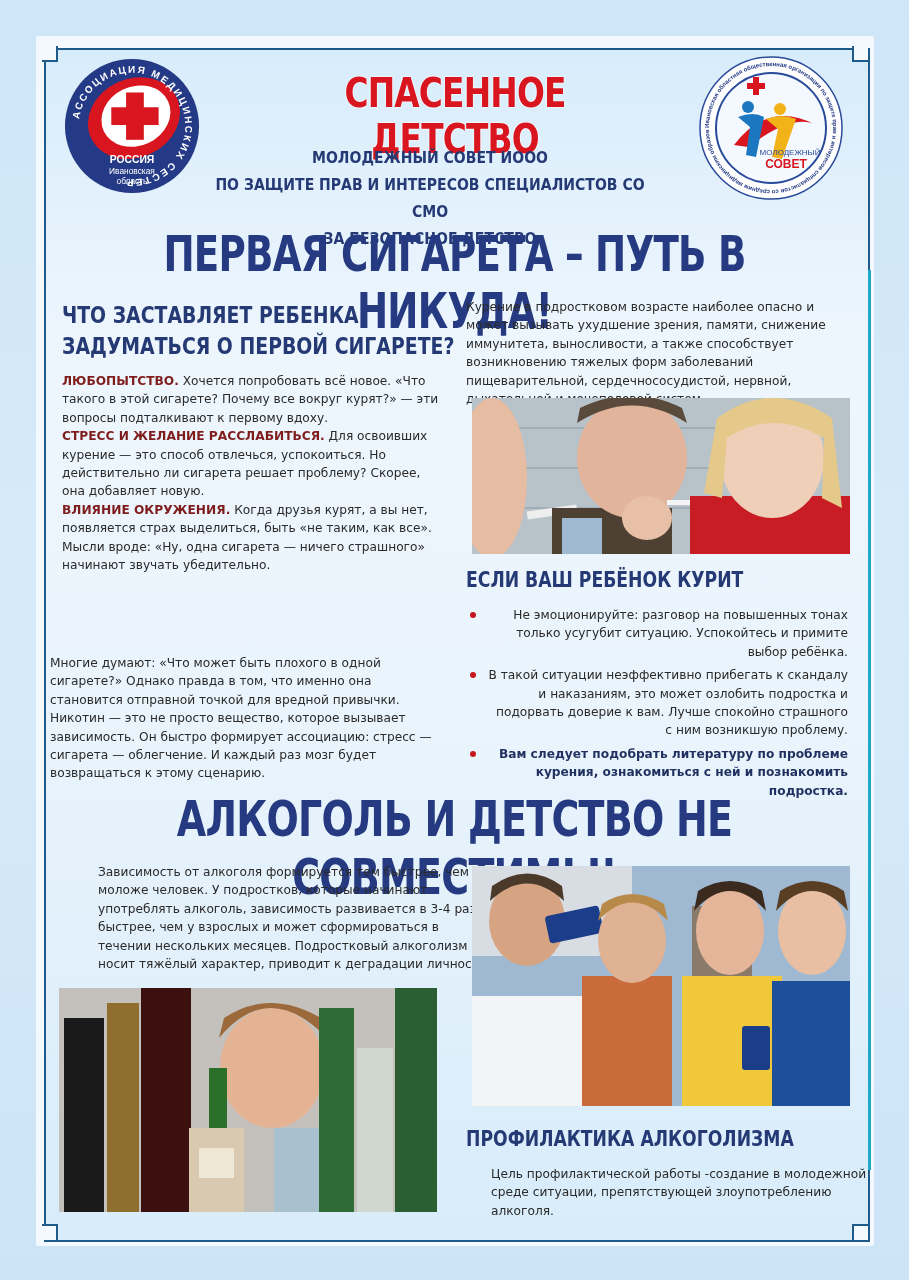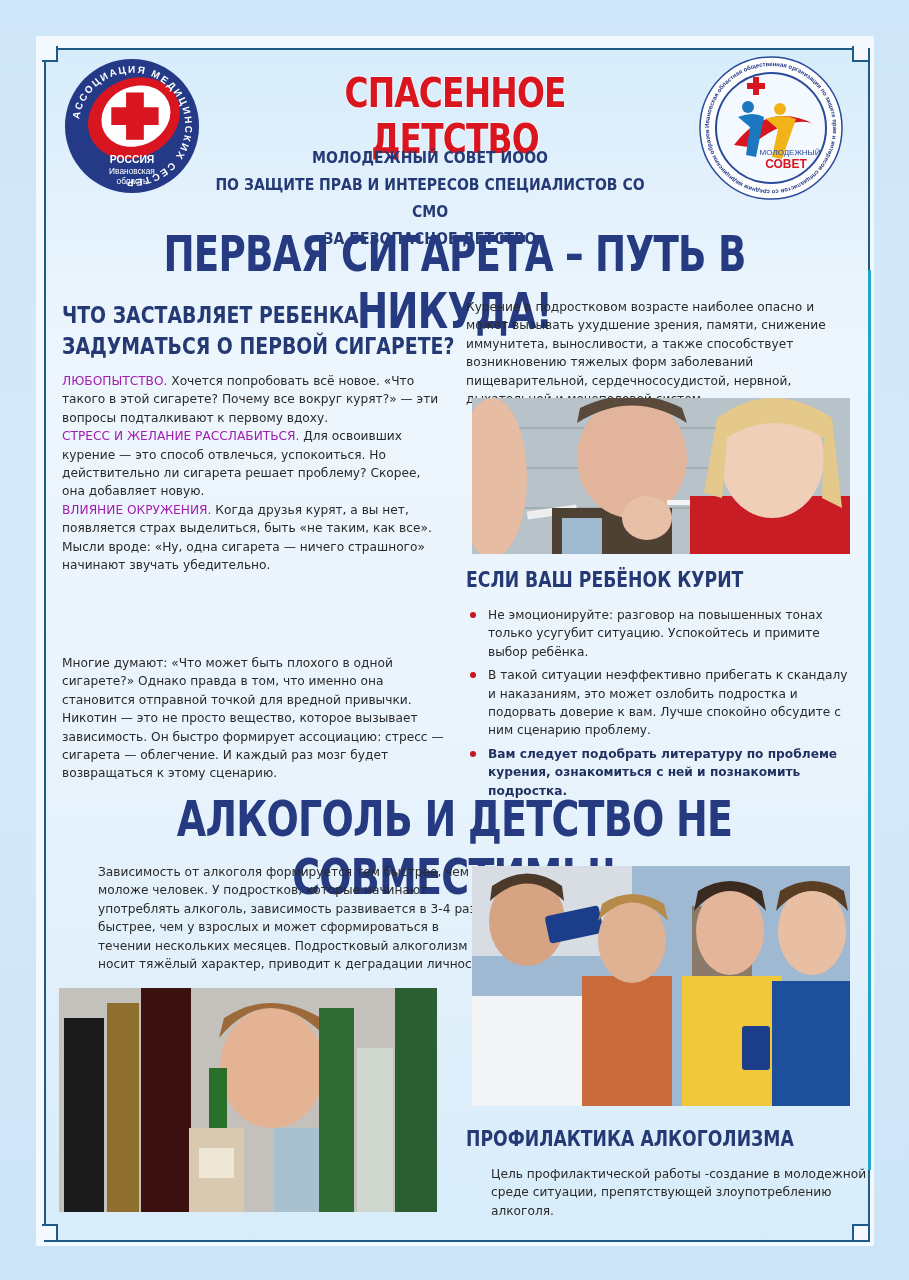--- a/index.html
+++ b/index.html
@@ -47,23 +47,23 @@
   .h2 { top:790px; font-size:50px; transform:scaleX(0.76); }
 
   .section-head {
     position:absolute; font-family:"DejaVu Sans", sans-serif; font-weight:bold;
     color:#253a75; transform-origin:left; transform:scaleX(0.82); white-space:nowrap;
   }
   .body-text {
     position:absolute; font-family:"DejaVu Sans", sans-serif; font-size:12.2px; line-height:18.4px;
     color:#2a2a2a; transform-origin:left top; 
   }
-  .red { color:#a21caf; font-weight:normal; }
+  .red { color:#7f1d1d; font-weight:bold; }
   .bullets { list-style:none; margin:0; padding:0; }
-  .bullets li { position:relative; padding-left:22px; margin-bottom:5px; }
+  .bullets li { position:relative; padding-left:22px; margin-bottom:5px;text-align:right; }
   .bullets li .dot { position:absolute; left:4px; top:6px; width:6px; height:6px; border-radius:50%; background:#c8161e; }
   .bold-text { font-weight:bold; color:#1f2f5f; }
 
   .photo { position:absolute; overflow:hidden; }
 </style>
 </head>
 <body>
 
 <div class="outer"></div>
 <div class="inner"></div>
@@ -123,21 +123,21 @@
   <div>ЧТО ЗАСТАВЛЯЕТ РЕБЕНКА</div>
   <div>ЗАДУМАТЬСЯ О ПЕРВОЙ СИГАРЕТЕ?</div>
 </div>
 
 <div class="body-text" style="left:62px;top:372px;width:385px;">
   <div><span class="red">ЛЮБОПЫТСТВО.</span><span> Хочется попробовать всё новое. «Что такого в этой сигарете? Почему все вокруг курят?» — эти вопросы подталкивают к первому вдоху.</span></div>
   <div><span class="red">СТРЕСС И ЖЕЛАНИЕ РАССЛАБИТЬСЯ.</span><span> Для освоивших курение — это способ отвлечься, успокоиться. Но действительно ли сигарета решает проблему? Скорее, она добавляет новую.</span></div>
   <div><span class="red">ВЛИЯНИЕ ОКРУЖЕНИЯ.</span><span> Когда друзья курят, а вы нет, появляется страх выделиться, быть «не таким, как все». Мысли вроде: «Ну, одна сигарета — ничего страшного» начинают звучать убедительно.</span></div>
 </div>
 
-<div class="body-text" style="left:62px;top:654px;width:385px;">Многие думают: «Что может быть плохого в одной сигарете?» Однако правда в том, что именно она становится отправной точкой для вредной привычки. Никотин — это не просто вещество, которое вызывает зависимость. Он быстро формирует ассоциацию: стресс — сигарета — облегчение. И каждый раз мозг будет возвращаться к этому сценарию.</div>
+<div class="body-text" style="left:50px;top:654px;width:385px;">Многие думают: «Что может быть плохого в одной сигарете?» Однако правда в том, что именно она становится отправной точкой для вредной привычки. Никотин — это не просто вещество, которое вызывает зависимость. Он быстро формирует ассоциацию: стресс — сигарета — облегчение. И каждый раз мозг будет возвращаться к этому сценарию.</div>
 
 <div class="body-text" style="left:466px;top:298px;width:380px;">Курение в подростковом возрасте наиболее опасно и может вызывать ухудшение зрения, памяти, снижение иммунитета, выносливости, а также способствует возникновению тяжелых форм заболеваний пищеварительной, сердечнососудистой, нервной, дыхательной и мочеполовой систем.</div>
 
 <svg class="photo" style="left:472px;top:398px;width:378px;height:156px;" viewBox="0 0 378 156" preserveAspectRatio="none">
   <rect width="378" height="156" fill="#b7c2c9"></rect>
   <g stroke="#a3afb7" stroke-width="2">
     <line x1="40" y1="30" x2="260" y2="30"></line>
       <line x1="40" y1="70" x2="260" y2="70"></line>
       <line x1="40" y1="110" x2="260" y2="110"></line>
   </g>
@@ -152,21 +152,21 @@
   <rect x="218" y="98" width="160" height="58" fill="#c81d25"></rect>
   <ellipse cx="300" cy="60" rx="52" ry="60" fill="#efcfb8"></ellipse>
   <path d="M245,20 Q300,-20 360,20 L370,110 L350,100 L352,40 Q300,10 255,40 L250,100 L232,95 Z" fill="#e5c98a"></path>
 </svg>
 
 <div class="section-head" style="left:466px;top:568px;font-size:21px;">ЕСЛИ ВАШ РЕБЁНОК КУРИТ</div>
 
 <div class="body-text" style="left:466px;top:606px;width:382px;">
   <ul class="bullets">
     <li><span class="dot"></span><span>Не эмоционируйте: разговор на повышенных тонах только усугубит ситуацию. Успокойтесь и примите выбор ребёнка.</span></li>
-    <li><span class="dot"></span><span>В такой ситуации неэффективно прибегать к скандалу и наказаниям, это может озлобить подростка и подорвать доверие к вам. Лучше спокойно обсудите с ним сценарию проблему.</span></li>
+    <li><span class="dot"></span><span>В такой ситуации неэффективно прибегать к скандалу и наказаниям, это может озлобить подростка и подорвать доверие к вам. Лучше спокойно страшного с ним возникшую проблему.</span></li>
     <li><span class="dot"></span><span class="bold-text">Вам следует подобрать литературу по проблеме курения, ознакомиться с ней и познакомить подростка.</span></li>
   </ul>
 </div>
 
 <div class="headline h2">АЛКОГОЛЬ И ДЕТСТВО НЕ СОВМЕСТИМЫ!</div>
 
 <div class="body-text" style="left:62px;top:863px;width:395px;margin-left:36px;">Зависимость от алкоголя формируется тем быстрее, чем моложе человек. У подростков, которые начинают употреблять алкоголь, зависимость развивается в 3-4 раза быстрее, чем у взрослых и может сформироваться в течении нескольких месяцев. Подростковый алкоголизм носит тяжёлый характер, приводит к деградации личности</div>
 
 <svg class="photo" style="left:59px;top:988px;width:378px;height:224px;" viewBox="0 0 378 224" preserveAspectRatio="none">
   <rect width="378" height="224" fill="#cfd2d6"></rect>

